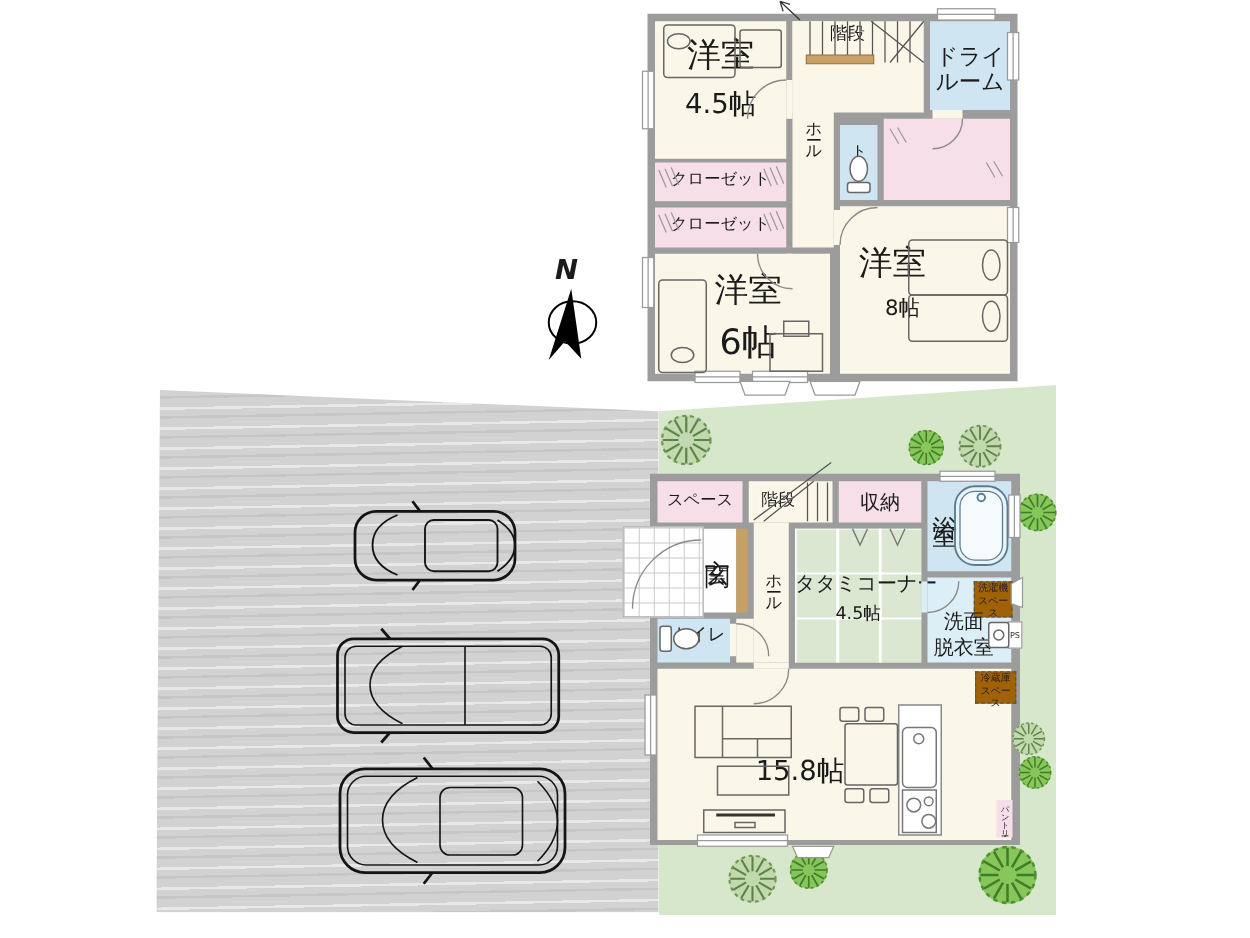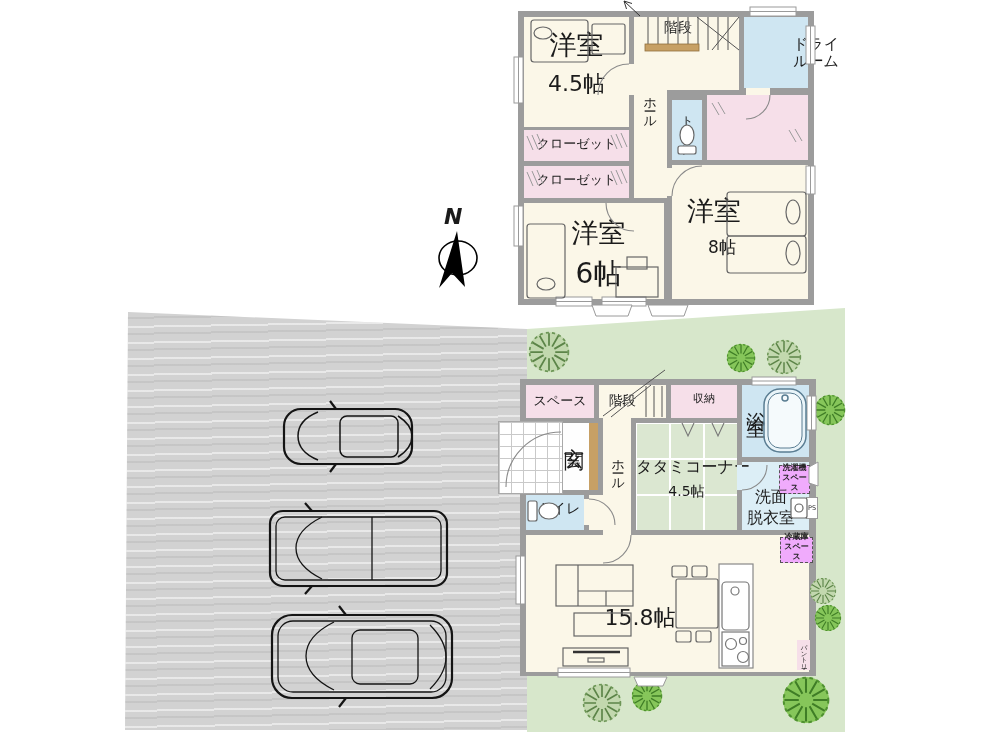--- a/index.html
+++ b/index.html
@@ -23,21 +23,21 @@
   .blue2{background:#dceef6;}
   .white{background:#fefefe;}
   .wood{background:#c7a065;}
   .tatami{background:#dbe7d1;background-image:linear-gradient(#fff 2px,transparent 2px),linear-gradient(90deg,#fff 2px,transparent 2px);background-size:34px 36px;background-position:-1px -1px;}
   #porch{left:498px;top:421px;width:63px;height:71px;background:#fff;border:1px solid #a9a9a9;
          background-image:linear-gradient(#c9c9c9 1px,transparent 1px),linear-gradient(90deg,#c9c9c9 1px,transparent 1px);background-size:12px 12px;}
   
   .lbl{position:absolute;text-align:center;line-height:1.12;white-space:nowrap;color:#1b1b1b;}
   .vert{writing-mode:vertical-rl;text-orientation:upright;}
   .halo{background:rgba(252,248,234,.88);padding:0 2px;}
-  .dash{position:absolute;background:#f0abfc;border:1px dashed #555;display:flex;align-items:flex-end;justify-content:center;text-align:center;line-height:1.25;font-size:8px;color:#222;font-weight:bold;}
+  .dash{position:absolute;background:#a16207;border:1px dashed #555;display:flex;align-items:flex-start;justify-content:center;text-align:center;line-height:1.25;font-size:8px;color:#222;}
   #ps-box{left:806px;top:497px;width:10px;height:20px;background:#fff;border:1px solid #9a9a9a;font-size:6.5px;display:flex;align-items:center;justify-content:center;color:#333;}
   #pantry{left:797px;top:640px;width:13px;height:30px;}
   #pantry span{font-size:6.5px;letter-spacing:-1px;}
   svg{position:absolute;left:0;top:0;pointer-events:none;}
   #compass-n{left:444px;top:205px;font-size:22px;font-style:italic;font-weight:bold;}
 </style>
 </head>
 <body>
 
 <div id="canvas">
@@ -87,25 +87,25 @@
   <div class="lbl" style="left:524px;top:72px;width:105px;font-size:22px">4.5帖</div>
   <div class="lbl" style="left:524px;top:137px;width:105px;font-size:13px">クローゼット</div>
   <div class="lbl" style="left:524px;top:173px;width:105px;font-size:13px">クローゼット</div>
   <div class="lbl" style="left:546px;top:218px;width:105px;font-size:27px">洋室</div>
   <div class="lbl" style="left:546px;top:258px;width:105px;font-size:28px">6帖</div>
   <div class="lbl" style="left:658px;top:196px;width:112px;font-size:27px">洋室</div>
   <div class="lbl" style="left:666px;top:238px;width:112px;font-size:17px">8帖</div>
   <div class="lbl halo" style="left:662px;top:20px;font-size:14px">階段</div>
   <div class="lbl vert" style="left:642px;top:88px;font-size:13px;letter-spacing:2px">ホール</div>
   <div class="lbl vert" style="left:680px;top:107px;font-size:12px;letter-spacing:1px">トイレ</div>
-  <div class="lbl" style="left:784px;top:36px;width:64px;font-size:15px"><span>ドライ</span><br><span>ルーム</span></div>
+  <div class="lbl" style="left:744px;top:36px;width:64px;font-size:18px"><span>ドライ</span><br><span>ルーム</span></div>
 
   <div class="lbl" style="left:526px;top:394px;width:68px;font-size:13px">スペース</div>
   <div class="lbl halo" style="left:607px;top:393px;font-size:13.5px">階段</div>
-  <div class="lbl" style="left:671px;top:393px;width:66px;font-size:11px">収納</div>
+  <div class="lbl" style="left:671px;top:393px;width:66px;font-size:16px">収納</div>
   <div class="lbl vert" style="left:745px;top:396px;font-size:20px;letter-spacing:5px">浴室</div>
   <div class="lbl vert" style="left:563px;top:432px;font-size:20px;letter-spacing:4px">玄関</div>
   <div class="lbl vert" style="left:610px;top:450px;font-size:13px;letter-spacing:2px">ホール</div>
   <div class="lbl" style="left:636px;top:458px;width:101px;font-size:16px">タタミコーナー</div>
   <div class="lbl" style="left:636px;top:484px;width:101px;font-size:14px">4.5帖</div>
   <div class="lbl" style="left:740px;top:487px;width:62px;font-size:16px;line-height:1.3"><span>洗面</span><br><span>脱衣室</span></div>
   <div class="lbl" style="left:534px;top:501px;width:50px;font-size:14px">トイレ</div>
   <div class="lbl" style="left:560px;top:606px;width:160px;font-size:22px">15.8帖</div>
 
   <div id="compass-n" class="lbl">N</div>

